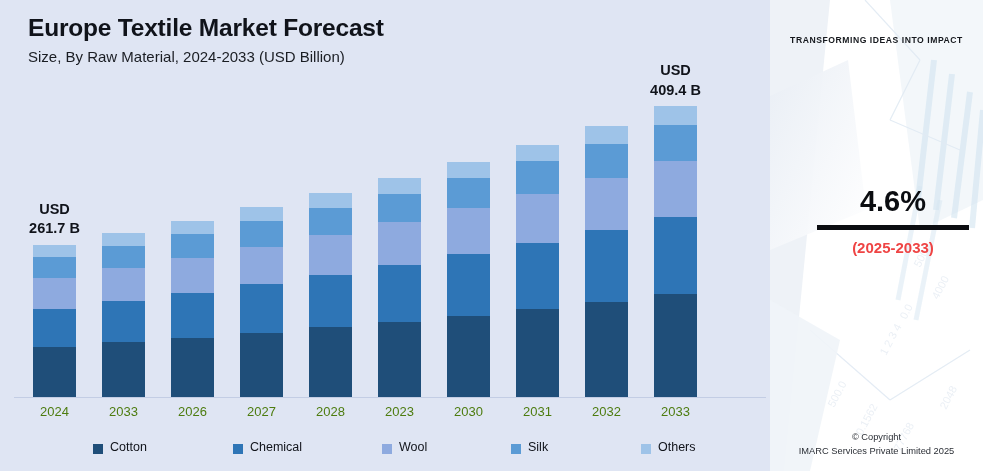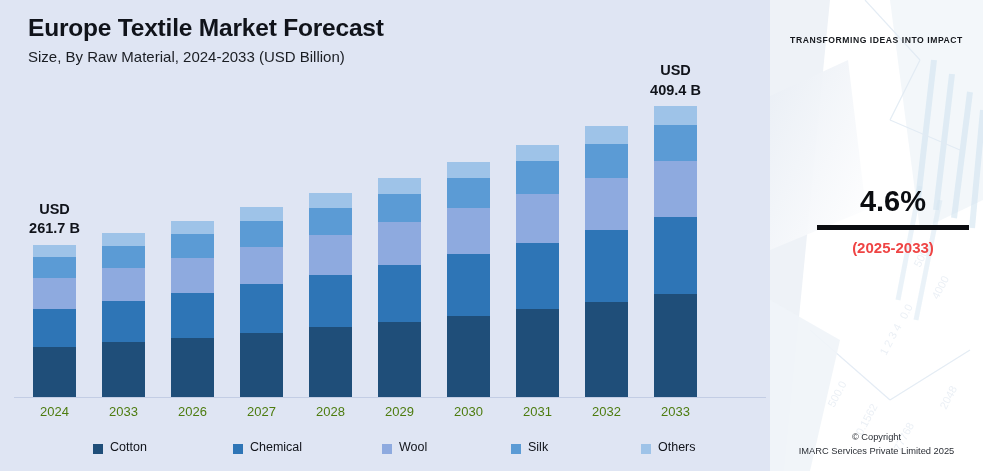--- a/index.html
+++ b/index.html
@@ -240,21 +240,21 @@
           <div class="seg" style="background: rgb(158, 195, 232); height: 7.22651%;"></div>
         </div>
         <div class="xtick" style="left: 300.5px;">2028</div>
         <div class="bar" style="left: 378px; height: 218.978px;">
           <div class="seg" style="background: rgb(31, 78, 121); height: 34.3792%;"></div>
           <div class="seg" style="background: rgb(46, 117, 182); height: 25.9771%;"></div>
           <div class="seg" style="background: rgb(142, 170, 223); height: 19.5427%;"></div>
           <div class="seg" style="background: rgb(91, 155, 213); height: 13.055%;"></div>
           <div class="seg" style="background: rgb(158, 195, 232); height: 7.046%;"></div>
         </div>
-        <div class="xtick" style="left: 369.5px;">2029</div>
+        <div class="xtick" style="left: 369.5px;">2023</div>
         <div class="bar" style="left: 447px; height: 235.164px;">
           <div class="seg" style="background: rgb(31, 78, 121); height: 34.6125%;"></div>
           <div class="seg" style="background: rgb(46, 117, 182); height: 26.1451%;"></div>
           <div class="seg" style="background: rgb(142, 170, 223); height: 19.485%;"></div>
           <div class="seg" style="background: rgb(91, 155, 213); height: 12.8992%;"></div>
           <div class="seg" style="background: rgb(158, 195, 232); height: 6.85813%;"></div>
         </div>
         <div class="xtick" style="left: 438.5px;">2030</div>
         <div class="bar" style="left: 516px; height: 252.514px;">
           <div class="seg" style="background: rgb(31, 78, 121); height: 34.8398%;"></div>

